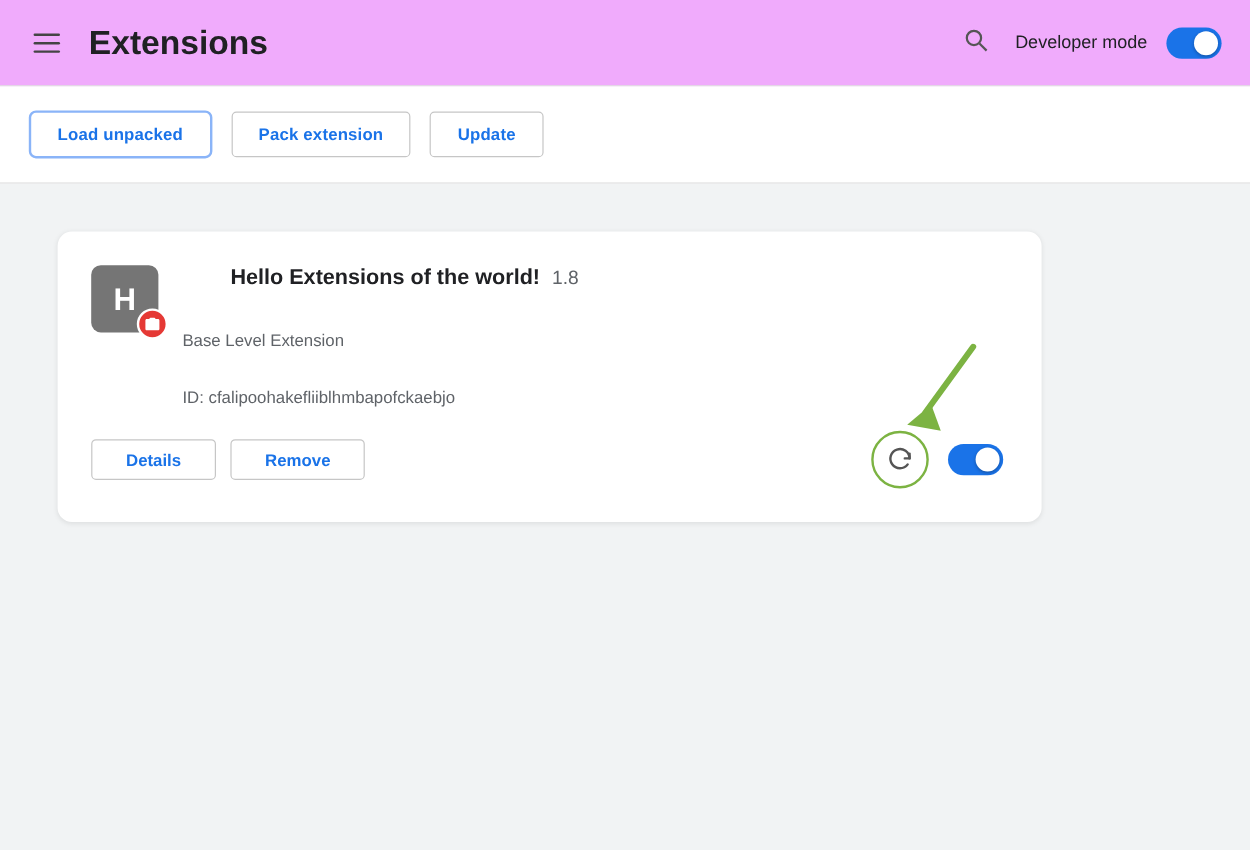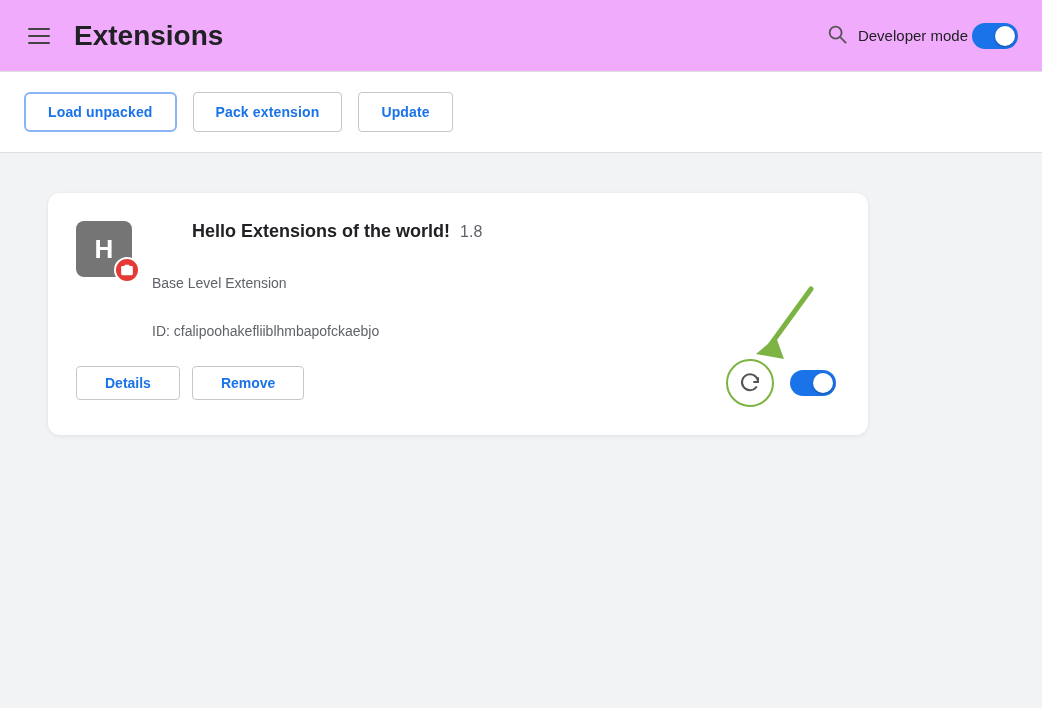--- a/index.html
+++ b/index.html
@@ -40,21 +40,21 @@
       border-radius: 2px;
     }
     .page-title {
       font-size: 28px;
       font-weight: 600;
       color: #202124;
     }
     .header-right {
       display: flex;
       align-items: center;
-      gap: 4px;
+      gap: 16px;
       justify-content: space-between;
     }
     .search-icon-wrap {
       cursor: pointer;
       padding: 6px;
     }
     .search-icon-wrap svg {
       width: 22px;
       height: 22px;
       stroke: #555;
@@ -92,20 +92,21 @@
     .toggle-slider.on .toggle-knob {
       right: 3px;
     }
 
     
     .toolbar {
       background: #fff;
       padding: 20px 24px;
       display: flex;
       gap: 16px;
+      align-items: center;
       border-bottom: 1px solid #e0e0e0;
     }
     .toolbar-btn {
       padding: 10px 22px;
       border: 1px solid #c6c6c6;
       border-radius: 4px;
       background: #fff;
       color: #1a73e8;
       font-size: 14px;
       font-weight: 600;

